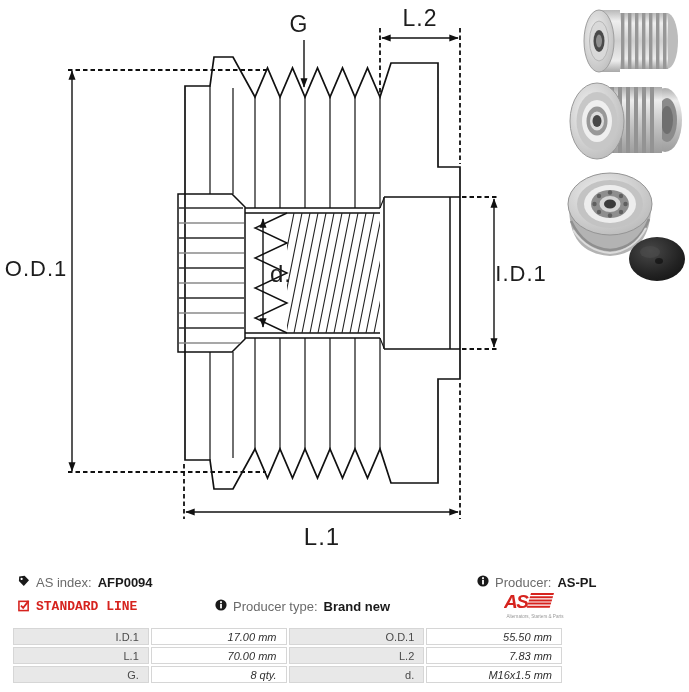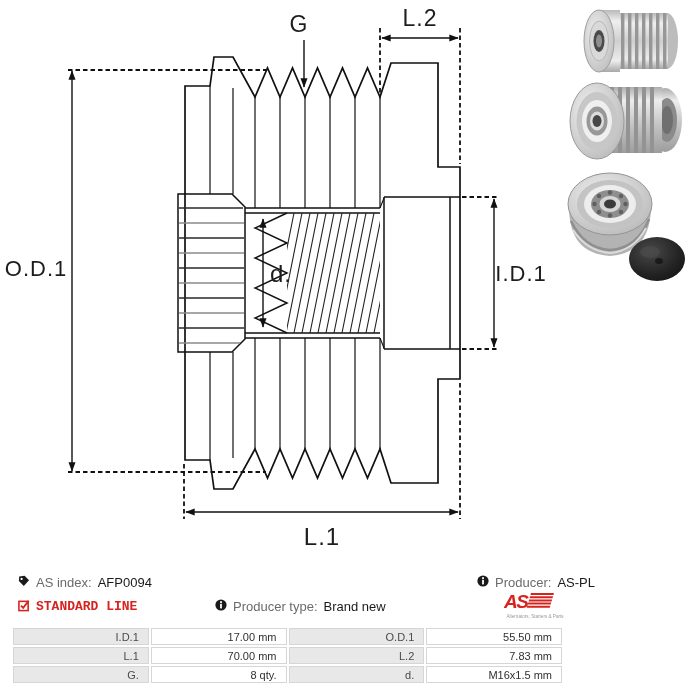--- a/index.html
+++ b/index.html
@@ -9,31 +9,31 @@
     font-family:"Liberation Sans", sans-serif;
   }
   
   .drawing { position:absolute; left:0; top:0; }
   .dim-label { font-family:"Liberation Sans", sans-serif; fill:#1d1d1d; letter-spacing:1px; }
   
   .photo { position:absolute; }
   
   .inforow { position:absolute; display:flex; align-items:flex-start; gap:6px;
              font-size:13px; color:#6b6b6b; white-space:nowrap; }
-  .inforow .strong { color:#1a1a1a; font-weight:normal; }
+  .inforow .strong { color:#1a1a1a; font-weight:bold; }
   .red { color:#d6231e; font-weight:bold; }
   .icon { display:inline-flex; width:12px; height:12px; flex:0 0 auto; }
   .logo-wrap { position:absolute; left:504px; top:591px; }
   
   .specs { position:absolute; left:11px; top:626px; width:553px;
            border-collapse:separate; border-spacing:2px; table-layout:fixed; }
   .specs td { height:17px; font-size:11px; text-align:right;
               padding:1px 9px 1px 4px; border:1px solid #d6d6d6; }
   .specs td.lbl { background:#e8e8e8; color:#4a4a4a; }
-  .specs td.val { background:#ffffff; color:#303030; }
+  .specs td.val { background:#ffffff; color:#303030;font-style:italic; }
 </style>
 </head>
 <body>
 
 <div class="page">
 
   <svg class="drawing" width="689" height="560" viewBox="0 0 689 560">
     <defs>
       <marker id="arr" markerWidth="11" markerHeight="9" refX="9.2" refY="4" orient="auto-start-reverse" markerUnits="userSpaceOnUse">
         <path d="M0.5,0.5 L10,4 L0.5,7.5 Z" fill="#111"></path>

